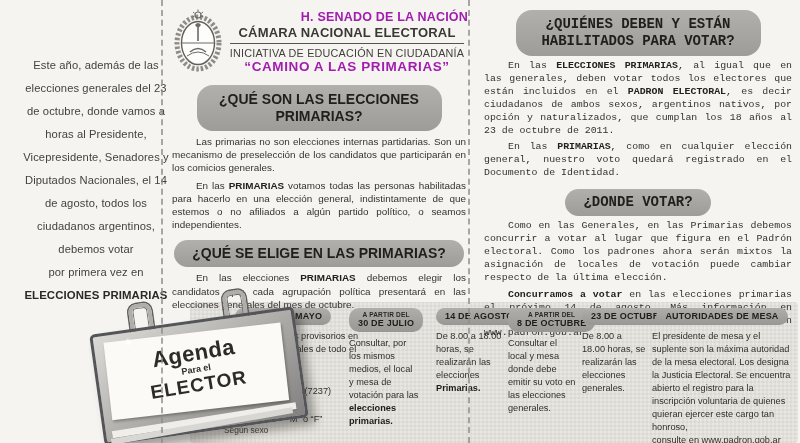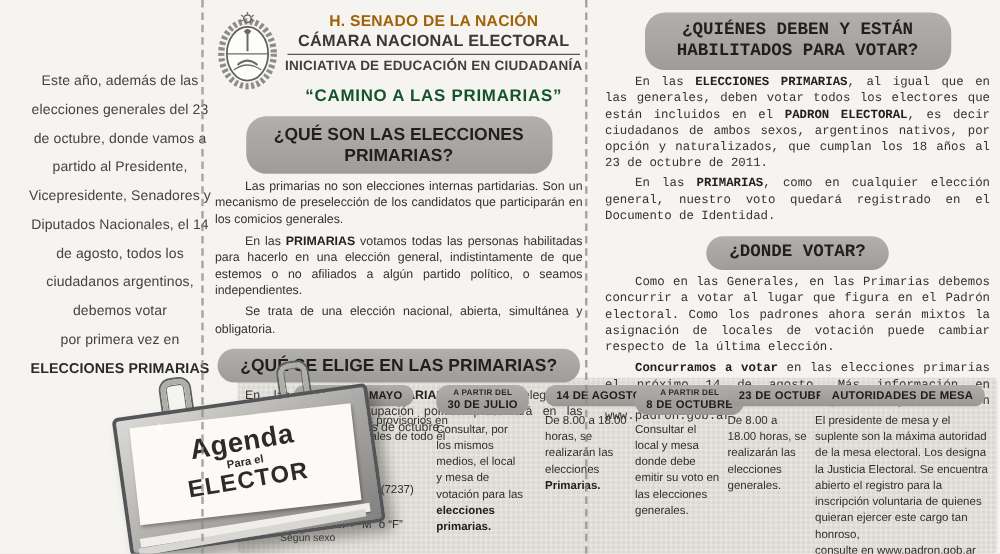--- a/index.html
+++ b/index.html
@@ -12,24 +12,24 @@
   
   .left-col{position:absolute; left:16px; top:54px; width:160px; text-align:center; font-size:11.2px; color:#45423d; z-index:3;}
   .left-col .ln{line-height:23px; letter-spacing:.1px;}
   .left-col .ln.bold{font-weight:bold; color:#2c2a26; font-size:11.4px;}
 
   
   .mid-col{position:absolute; left:170px; top:6px; width:298px; z-index:3;}
   .masthead{display:flex; align-items:flex-start;}
   .mast-logo{flex:0 0 56px; margin-top:2px;}
   .mast-text{flex:1; text-align:center; padding-top:4px;}
-  .mast-l1{font-size:12.5px; font-weight:bold; color:#a16207; letter-spacing:.2px;}
+  .mast-l1{font-size:12.5px; font-weight:bold; color:#a21caf; letter-spacing:.2px;text-align:right;}
   .mast-l2{font-size:13px; font-weight:bold; color:#3a3833; letter-spacing:.2px; padding-bottom:3px; border-bottom:1.5px solid #56544e; margin:1px 4px 0;}
-  .mast-l3{font-size:10.8px; font-weight:bold; color:#413f3a; margin-top:3px; letter-spacing:.2px;}
-  .mast-l4{font-size:13.5px; font-weight:bold; color:#14532d; margin-top:10px; letter-spacing:.6px;}
+  .mast-l3{font-size:10.8px; font-weight:normal; color:#413f3a; margin-top:3px; letter-spacing:.2px;}
+  .mast-l4{font-size:13.5px; font-weight:bold; color:#a21caf; margin-top:0; letter-spacing:.6px;}
 
   .pill{background:linear-gradient(#b2b0ad,#9e9c99); color:#211f1c; font-weight:bold; text-align:center; border-radius:16px; margin:0 auto; width:fit-content;}
   .pill.big{font-size:14px; line-height:17px; padding:6px 20px;}
   .pill.w-narrow{max-width:205px;}
   .pill.one{padding:5px 18px;}
   .mid-col .pill{margin-top:9px;}
 
   .body-p{margin:4px 2px 2px; font-size:9.9px; line-height:13.2px; text-align:justify; text-indent:24px; color:#343230;}
   .body-p b{color:#23211d;}
 
@@ -81,21 +81,21 @@
 
 <div class="page">
 
   <div class="fold" style="left:161px"></div>
   <div class="fold" style="left:468px"></div>
 
   <div class="left-col">
     <div class="ln">Este año, además de las</div>
     <div class="ln">elecciones generales del 23</div>
     <div class="ln">de octubre, donde vamos a</div>
-    <div class="ln">partido al Presidente,</div>
+    <div class="ln">horas al Presidente,</div>
     <div class="ln">Vicepresidente, Senadores y</div>
     <div class="ln">Diputados Nacionales, el 14</div>
     <div class="ln">de agosto, todos los</div>
     <div class="ln">ciudadanos argentinos,</div>
     <div class="ln">debemos votar</div>
     <div class="ln">por primera vez en</div>
     <div class="ln bold">ELECCIONES PRIMARIAS</div>
   </div>
 
   <div class="mid-col">
@@ -123,21 +123,20 @@
         <div class="mast-l1">H. SENADO DE LA NACIÓN</div>
         <div class="mast-l2">CÁMARA NACIONAL ELECTORAL</div>
         <div class="mast-l3">INICIATIVA DE EDUCACIÓN EN CIUDADANÍA</div>
         <div class="mast-l4">“CAMINO A LAS PRIMARIAS”</div>
       </div>
     </div>
 
     <div class="pill big w-narrow">¿QUÉ SON LAS ELECCIONES PRIMARIAS?</div>
     <p class="body-p"><span>Las primarias no son elecciones internas partidarias. Son un mecanismo de preselección de los candidatos que participarán en los comicios generales.</span></p>
     <p class="body-p"><span>En las </span><b>PRIMARIAS</b><span> votamos todas las personas habilitadas para hacerlo en una elección general, indistintamente de que estemos o no afiliados a algún partido político, o seamos independientes.</span></p>
-    <p class="body-p"><span>Se trata de una elección nacional, abierta, simultánea y obligatoria.</span></p>
 
     <div class="pill big one">¿QUÉ SE ELIGE EN LAS PRIMARIAS?</div>
     <p class="body-p"><span>En las elecciones </span><b>PRIMARIAS</b><span> debemos elegir los candidatos que cada agrupación política presentará en las elecciones generales del mes de octubre.</span></p>
   </div>
 
   <div class="right-col">
     <div class="pill big w-narrow">¿QUIÉNES DEBEN Y ESTÁN HABILITADOS PARA VOTAR?</div>
     <p class="body-p"><span>En las </span><b>ELECCIONES PRIMARIAS</b><span>, al igual que en las generales, deben votar todos los electores que están incluidos en el </span><b>PADRON ELECTORAL</b><span>, es decir ciudadanos de ambos sexos, argentinos nativos, por opción y naturalizados, que cumplan los 18 años al 23 de octubre de 2011.</span></p>
     <p class="body-p"><span>En las </span><b>PRIMARIAS</b><span>, como en cualquier elección general, nuestro voto quedará registrado en el Documento de Identidad.</span></p>
 

